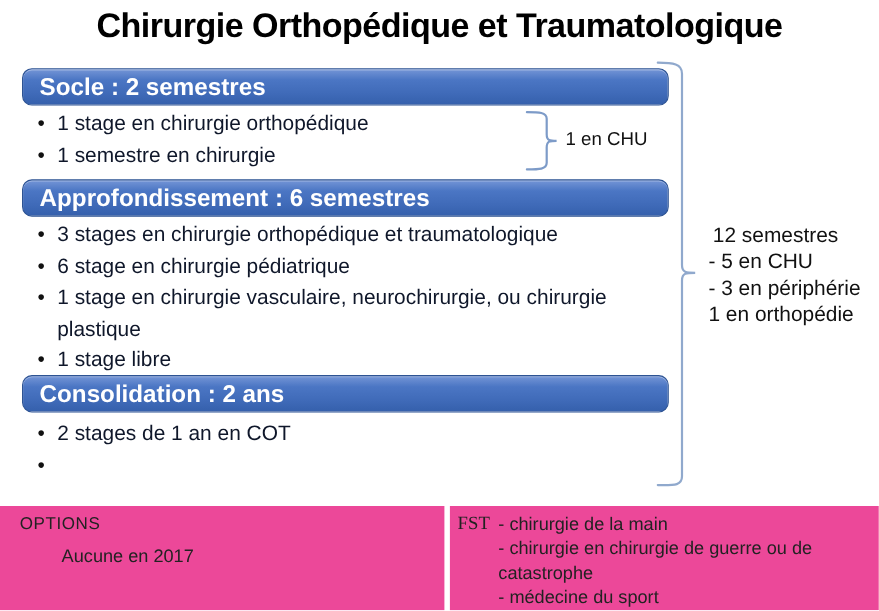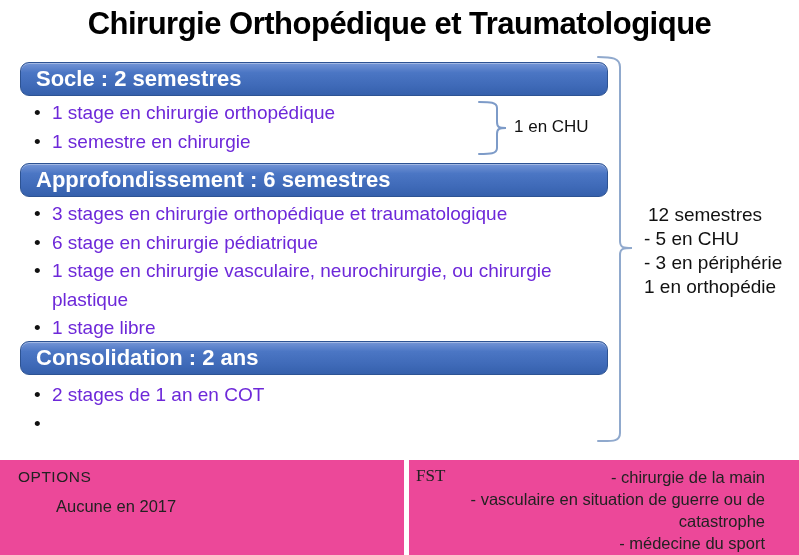--- a/index.html
+++ b/index.html
@@ -32,21 +32,21 @@
   .banner-approfondissement { top: 163px; }
   .banner-consolidation { top: 341px; }
   .bullets { position: absolute; left: 34px; }
   .bullets-socle { top: 99px; }
   .bullets-approfondissement { top: 200px; }
   .bullets-consolidation { top: 381px; }
   .bullet-row { display: flex; align-items: flex-start; line-height: 28.5px; }
   .bullet-dot {
     width: 18px; flex: 0 0 18px; font-size: 19px; color: #111;
   }
-  .bullet-text { font-size: 19px; color: #6d28d9; max-width: 540px; }
+  .bullet-text { font-size: 19px; color: #0f172a; max-width: 540px; }
   .brace-svg { position: absolute; }
   .brace-socle { left: 476px; top: 98px; }
   .brace-total { left: 592px; top: 53px; }
   .socle-brace-label {
     position: absolute; left: 514px; top: 117px;
     font-size: 17px; color: #111;
   }
   .total-block {
     position: absolute; left: 644px; top: 203px;
     font-size: 19px; line-height: 24px; color: #111;
@@ -67,21 +67,21 @@
     font-size: 16.5px; color: #222;
   }
   .fst-label {
     position: absolute; left: 7px; top: 6px;
     font-size: 17px; color: #222; font-family: Liberation Serif, serif;
   }
   .fst-items {
     position: absolute; left: 44px; top: 6px; width: 312px;
     font-size: 16.5px; line-height: 22px; color: #222;
   }
-  .fst-item { margin: 0; text-align: right; }
+  .fst-item { margin: 0; }
 </style>
 </head>
 <body>
 
 <div id="slide">
 
   <div class="title">Chirurgie Orthopédique et Traumatologique</div>
 
   <div class="banner banner-socle">Socle : 2 semestres</div>
   <div class="bullets bullets-socle">
@@ -144,18 +144,18 @@
 
   <div class="footer-panel footer-left">
     <div class="options-label">OPTIONS</div>
     <div class="options-value">Aucune en 2017</div>
   </div>
 
   <div class="footer-panel footer-right">
     <div class="fst-label">FST</div>
     <div class="fst-items">
       <p class="fst-item">- chirurgie de la main</p>
-      <p class="fst-item">- vasculaire en situation de guerre ou de catastrophe</p>
+      <p class="fst-item">- chirurgie en chirurgie de guerre ou de catastrophe</p>
       <p class="fst-item">- médecine du sport</p>
     </div>
   </div>
 
 </div>
 
 </body></html>

